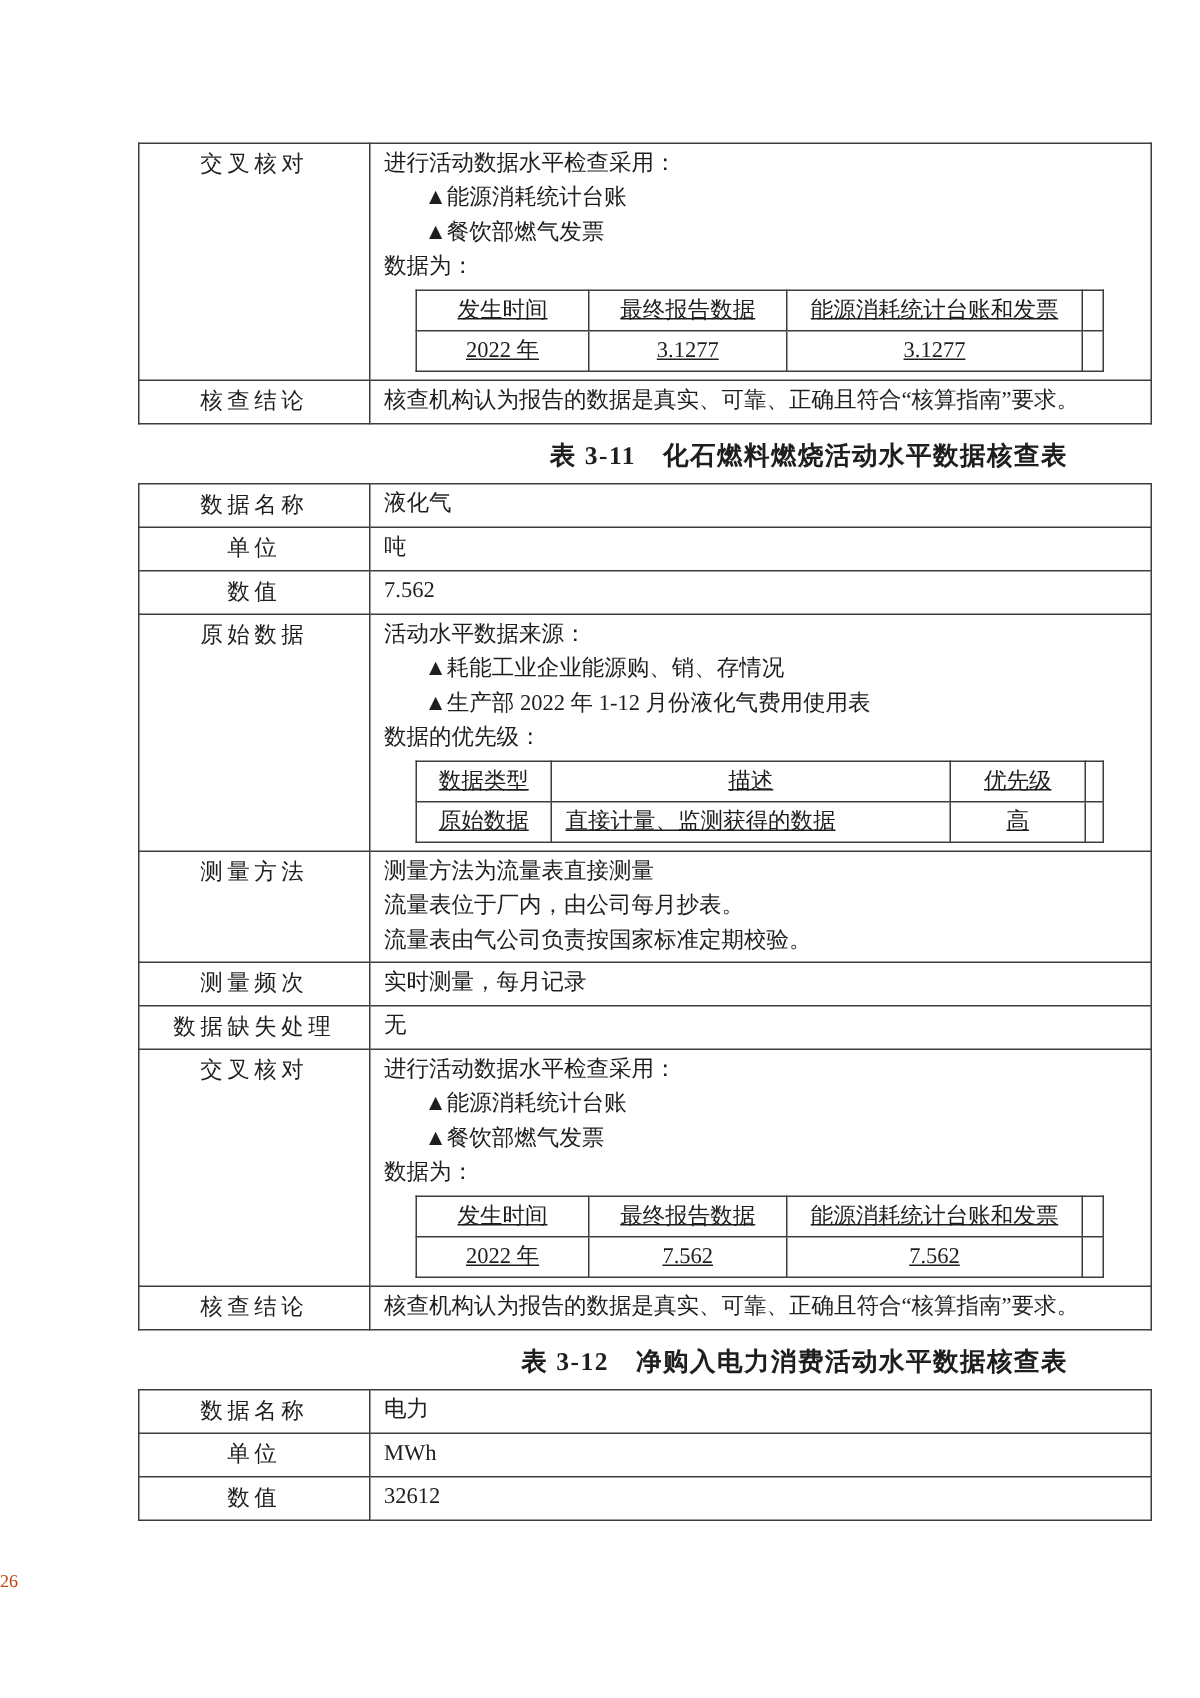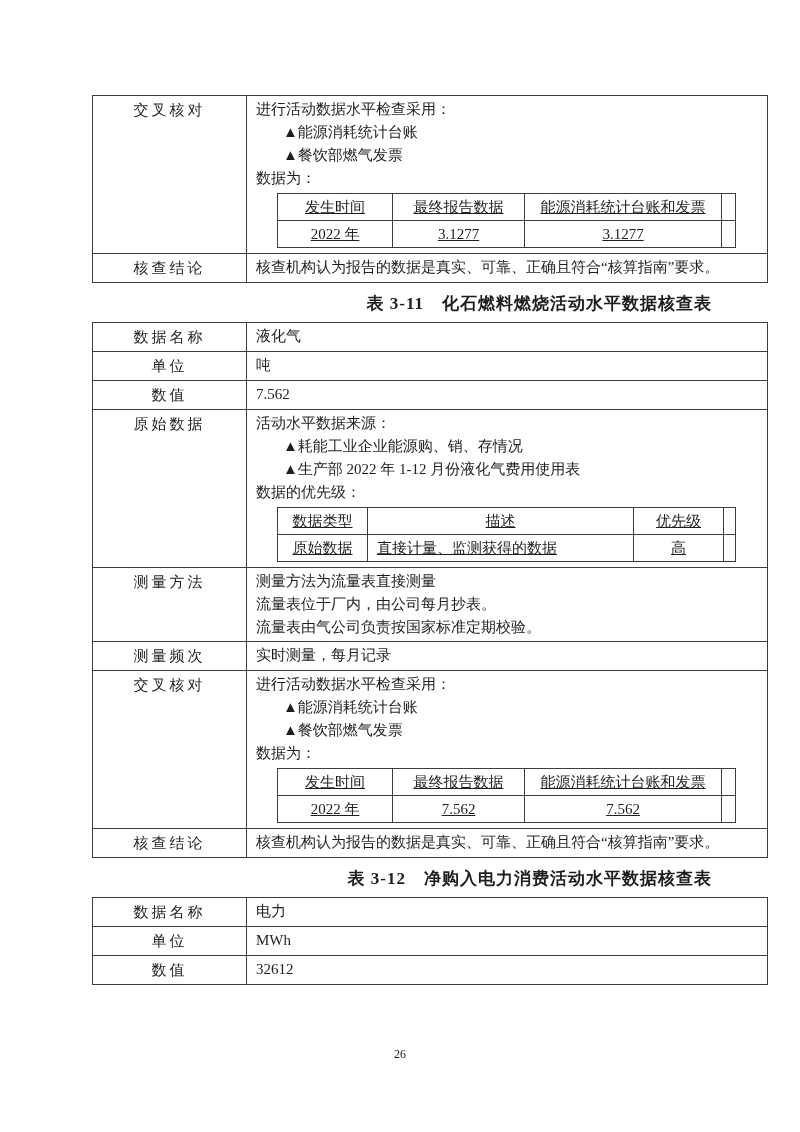--- a/index.html
+++ b/index.html
@@ -50,23 +50,23 @@
   .tbl-title {
     text-align: right;
     font-weight: bold;
     font-size: 17px;
     letter-spacing: 1px;
     margin: 9px 0 7px 0;
   }
   .page-footer {
     position: absolute;
     left: 0; top: 1047px; width: 800px;
-    text-align: center;
+    text-align: left;
     font-size: 12px;
-    color: #0f172a;
+    color: #c2410c;
   }
 </style>
 </head>
 <body>
 
 <div class="doc">
 
   <table class="outer">
     <tbody>
       <tr>
@@ -160,20 +160,24 @@
           <div class="line">测量方法为流量表直接测量</div>
           <div class="line">流量表位于厂内，由公司每月抄表。</div>
           <div class="line">流量表由气公司负责按国家标准定期校验。</div>
         </td>
       </tr>
       <tr>
         <td class="label simple">测量频次</td>
         <td class="simple">实时测量，每月记录</td>
       </tr>
       <tr>
+        <td class="label simple">数据缺失处理</td>
+        <td class="simple">无</td>
+      </tr>
+      <tr>
         <td class="label">交叉核对</td>
         <td>
           <div class="line">进行活动数据水平检查采用：</div>
           <div class="line indent">▲能源消耗统计台账</div>
           <div class="line indent">▲餐饮部燃气发票</div>
           <div class="line">数据为：</div>
           <table class="inner">
             <colgroup>
                 <col style="width:115px">
                 <col style="width:132px">

